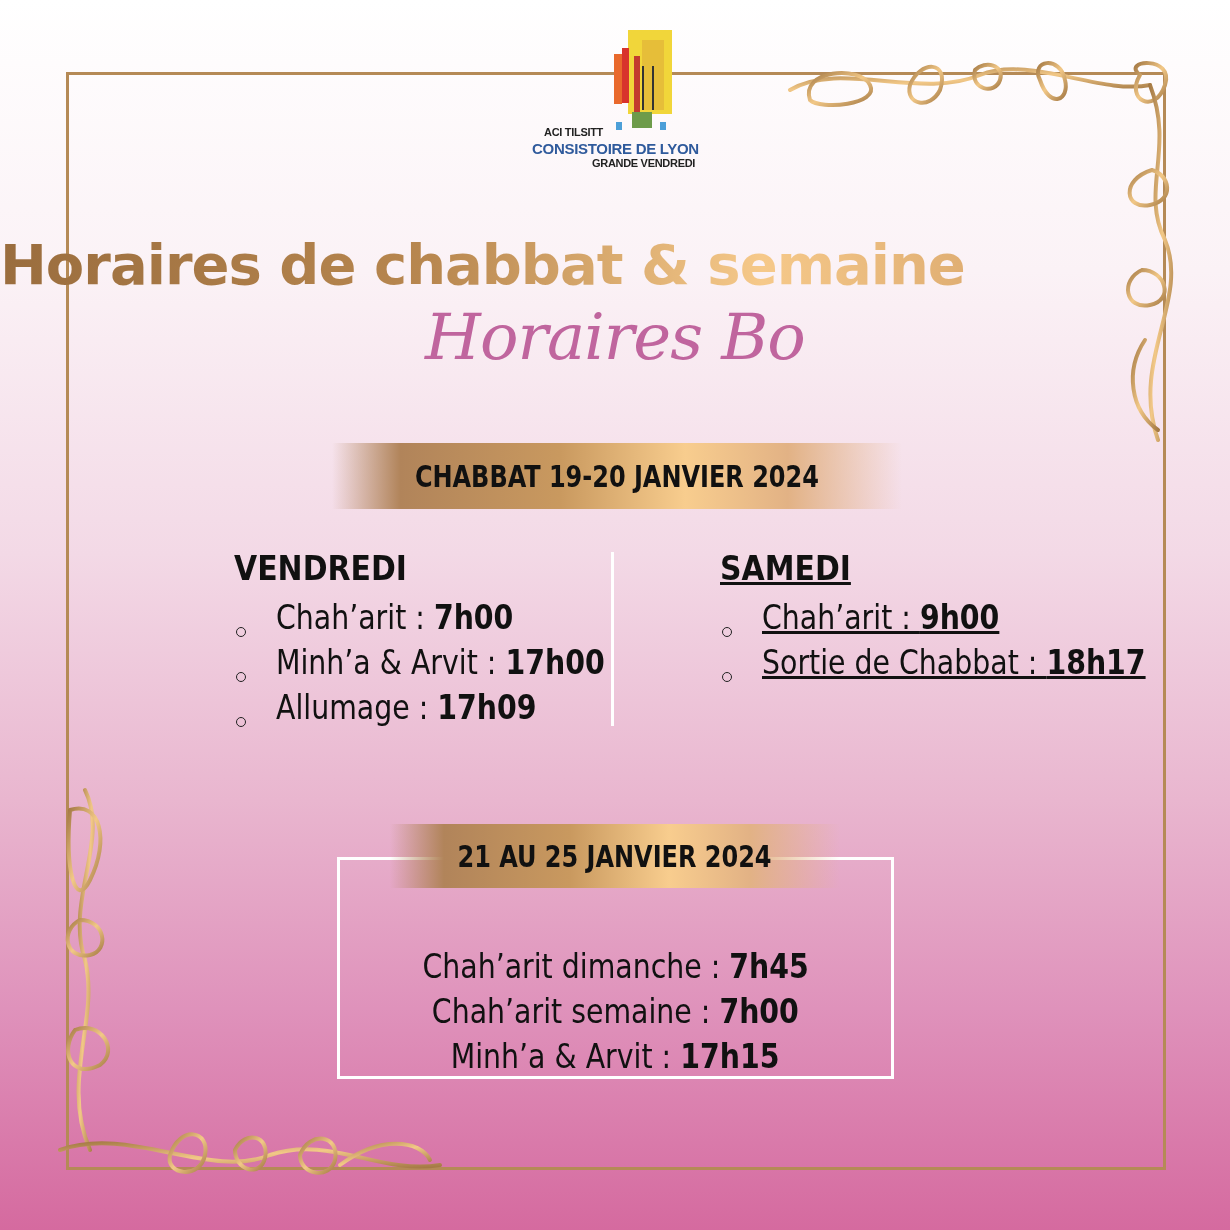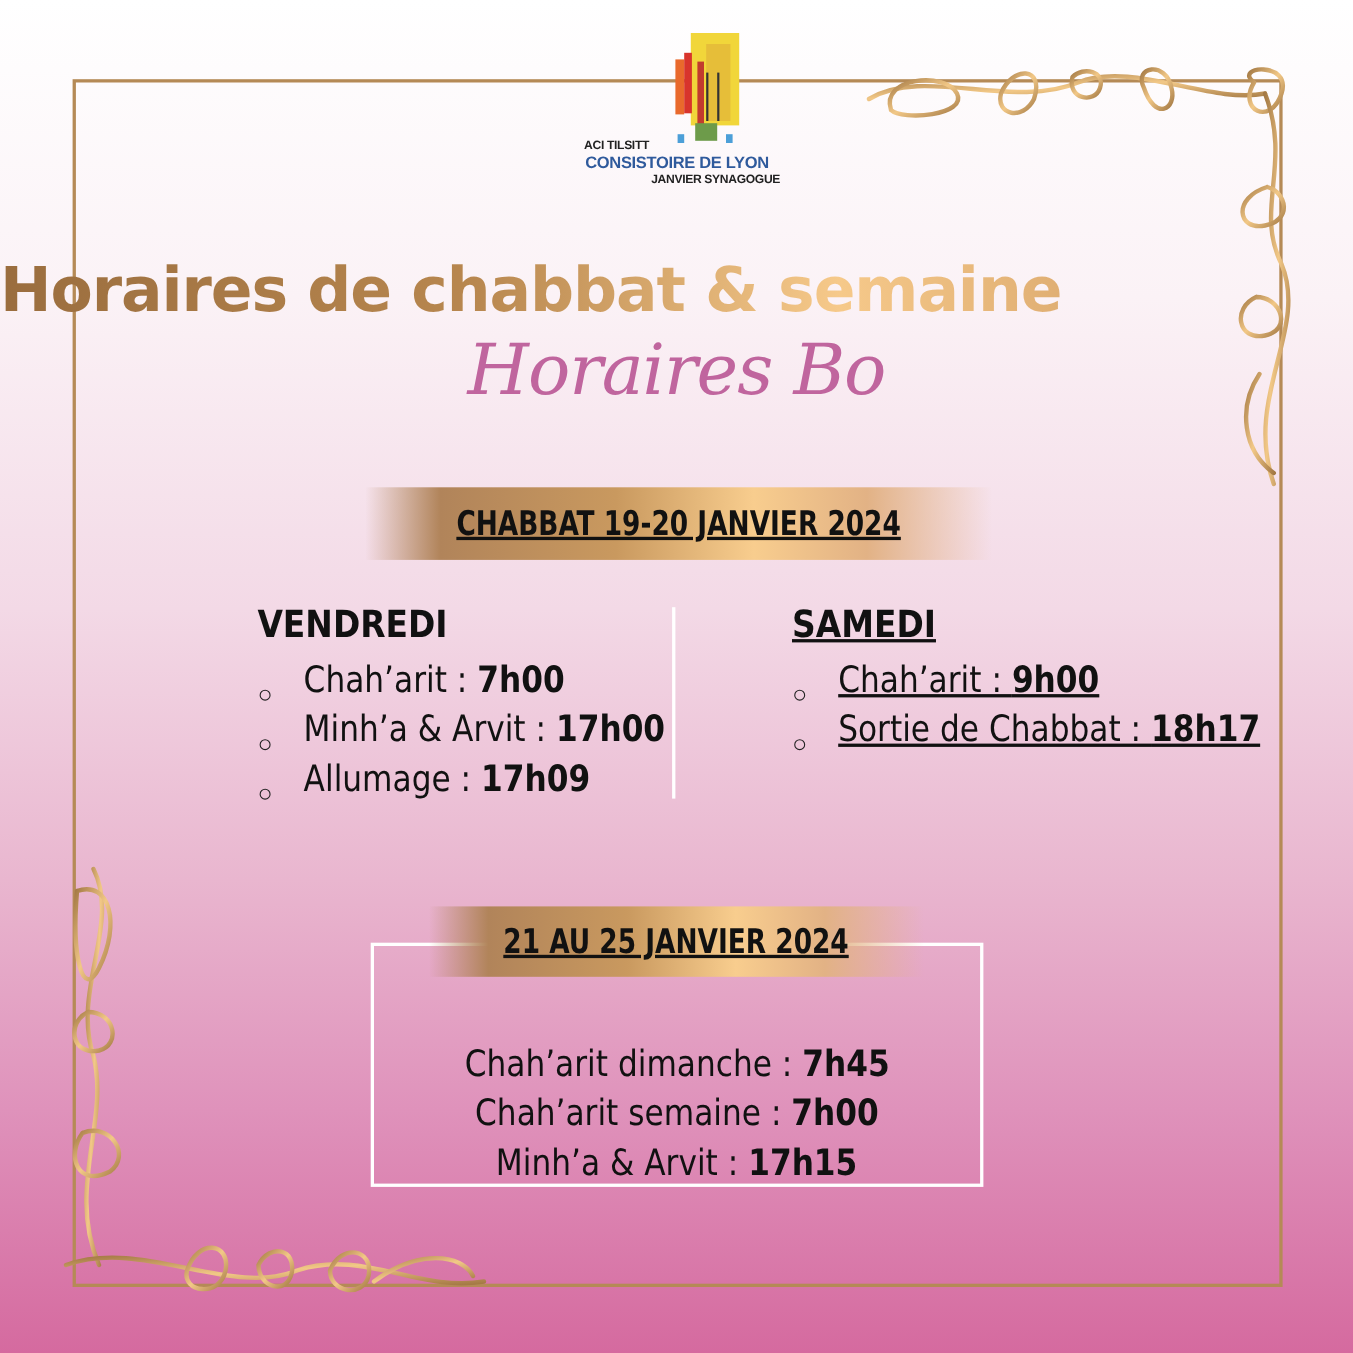--- a/index.html
+++ b/index.html
@@ -10,38 +10,38 @@
     background: linear-gradient(to bottom, #ffffff 0%, #fbf2f6 22%, #f3d9e6 45%, #e9b6cf 65%, #df92bb 82%, #d56a9f 100%);
     color: #111;
   }
   .frame {
     position: absolute; left: 66px; top: 72px; width: 1100px; height: 1098px;
     border: 3px solid #b58a56;
   }
   .ornament { position: absolute; pointer-events: none; }
   .logo { position: absolute; left: 530px; top: 22px; width: 180px; height: 150px; }
   .logo-art { position: absolute; left: 78px; top: 4px; width: 68px; height: 108px; }
-  .logo-t1 { position: absolute; left: 1px; top: 104px; font: bold 11px "Liberation Sans", sans-serif; color: #222; letter-spacing: -0.3px; }
+  .logo-t1 { position: absolute; left: 14px; top: 104px; font: bold 11px "Liberation Sans", sans-serif; color: #222; letter-spacing: -0.3px; }
   .logo-t2 { position: absolute; left: 2px; top: 118px; font: bold 15px "Liberation Sans", sans-serif; color: #2f5a9c; letter-spacing: -0.3px; white-space: nowrap; }
   .logo-t3 { position: absolute; left: 62px; top: 135px; font: bold 11px "Liberation Sans", sans-serif; color: #222; letter-spacing: -0.3px; white-space: nowrap; }
 
   .title {
     position: absolute; left: 0; right: 0; top: 232px; text-align: left;
     font: bold 56px "DejaVu Sans", sans-serif; letter-spacing: -1px;
     background: linear-gradient(90deg, #9a6d3e 0%, #b8874f 35%, #f6c98a 62%, #d7a46a 85%, #a87a47 100%);
     -webkit-background-clip: text; background-clip: text; color: transparent;
   }
   .subtitle {
     position: absolute; left: 0; right: 0; top: 300px; text-align: center;
     font: italic 64px "DejaVu Serif", serif; color: #c0659e; letter-spacing: -1px;
   }
   .banner {
     position: absolute; height: 66px; display: flex; align-items: center; justify-content: center;
     background: linear-gradient(90deg, rgba(181,130,88,0) 0%, #b1845a 12%, #c9995f 40%, #f8cd8e 62%, #e2b285 80%, rgba(216,160,140,0) 100%);
-    font: bold 31px "DejaVu Sans Condensed", "DejaVu Sans", sans-serif; color: #111; letter-spacing: 0px; text-decoration: underline;
+    font: bold 31px "DejaVu Sans Condensed", "DejaVu Sans", sans-serif; color: #111; letter-spacing: 0px;
   }
   .banner span { transform: scaleX(0.86); display: inline-block; }
   .banner-1 { left: 332px; top: 443px; width: 570px; }
   .banner-2 { left: 390px; top: 824px; width: 450px; height: 64px; z-index: 2; }
 
   .col { position: absolute; top: 548px; margin-left: 44px; }
   .col-left { left: 190px; }
   .col-right { left: 676px; text-decoration: underline; }
   .day-title { font: bold 34px "DejaVu Sans", sans-serif; transform: scaleX(0.88); transform-origin: left; margin-bottom: 2px; height: 42px; }
   .item { display: flex; align-items: flex-end; height: 45px; font-size: 33px; white-space: nowrap; }
@@ -116,21 +116,21 @@
     <rect x="26" y="30" width="6" height="60" fill="#c23b2e"></rect>
     <rect x="34" y="14" width="22" height="70" fill="#e3b839" opacity="0.8"></rect>
     <rect x="24" y="86" width="20" height="16" fill="#6d9b4a"></rect>
     <rect x="8" y="96" width="6" height="8" fill="#4c9fd8"></rect>
     <rect x="52" y="96" width="6" height="8" fill="#4c9fd8"></rect>
     <rect x="34" y="40" width="2" height="44" fill="#333"></rect>
     <rect x="44" y="40" width="2" height="44" fill="#333"></rect>
   </svg>
   <div class="logo-t1">ACI TILSITT</div>
   <div class="logo-t2">CONSISTOIRE DE LYON</div>
-  <div class="logo-t3">JANVIER SYNAGOGUE</div>
+  <div class="logo-t3">GRANDE VENDREDI</div>
 </div>
 
 <h1 class="title">Horaires de chabbat &amp; semaine</h1>
 <div class="subtitle">Horaires Bo</div>
 
 <div class="banner banner-1">
   <span>CHABBAT 19-20 JANVIER 2024</span>
 </div>
 
 <div class="col col-left">

